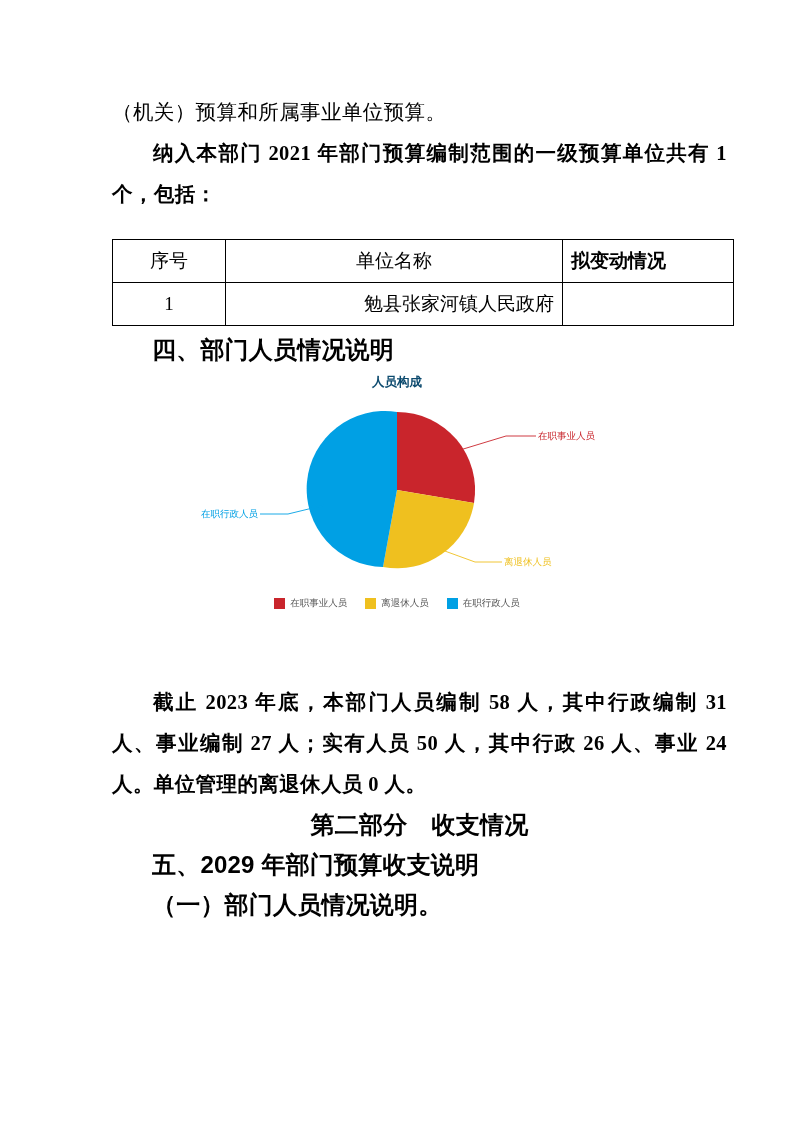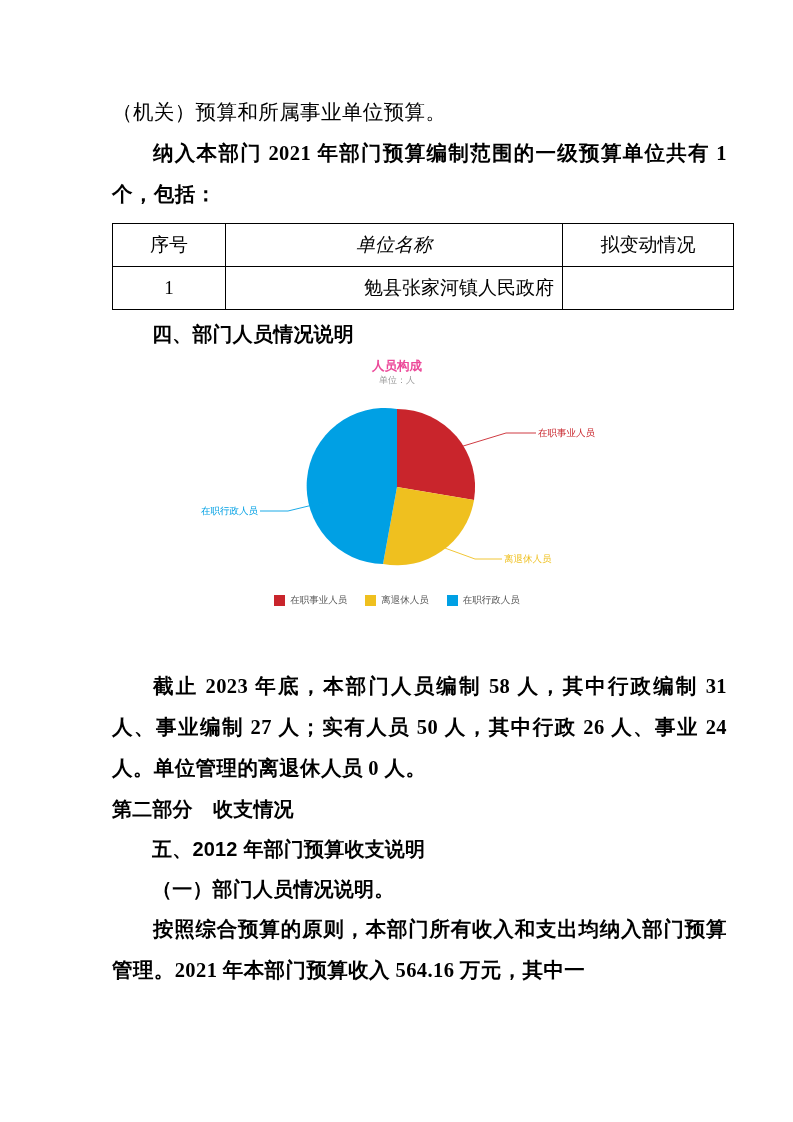--- a/index.html
+++ b/index.html
@@ -28,62 +28,63 @@
     text-align: justify;
     margin: 0;
   }
   .indent {
     text-indent: 41px;
     font-weight: bold;
   }
   .heading {
     font-family: "Liberation Sans", "DejaVu Sans", sans-serif;
     font-weight: bold;
-    font-size: 20px;
+    font-size: 24px;
     line-height: 40px;
     margin: 0;
     letter-spacing: 0.2px;
   }
   .heading-indent {
     text-indent: 40px;
   }
   .heading-center {
+    text-align: center;
     text-indent: 0;
   }
   table.unit-table {
     border-collapse: collapse;
     width: 570px;
-    margin: 8px 0 4px 0;
+    margin: 24px 0 4px 0;
     table-layout: fixed;
   }
   table.unit-table td {
     border: 1px solid #000000;
     height: 42px;
     font-size: 19px;
     padding: 0 8px;
     vertical-align: middle;
   }
   .col-no { width: 96px; text-align: center; }
   .col-name { width: 320px; text-align: right; padding-left: 18px; }
-  .col-chg { width: 154px; text-align: center; }
-  .th-name { text-align: center !important; padding-left: 8px !important; font-style: italic; }
+  .col-chg { width: 154px; text-align: left; font-weight: bold; }
+  .th-name { text-align: center !important; padding-left: 8px !important; }
 
   
   .chart-block {
     width: 570px;
     margin: 4px 0 2px 0;
     position: relative;
     height: 280px;
   }
   .chart-title {
     text-align: center;
     font-family: "Liberation Sans", "DejaVu Sans", sans-serif;
     font-weight: bold;
     font-size: 12.5px;
-    color: #ec4899;
+    color: #0c4a6e;
     line-height: 16px;
   }
   .chart-subtitle {
     text-align: center;
     font-family: "Liberation Sans", "DejaVu Sans", sans-serif;
     font-size: 9px;
     color: #999999;
     line-height: 13px;
   }
   .chart-canvas {
@@ -134,21 +135,20 @@
       <td class="col-name">勉县张家河镇人民政府</td>
       <td class="col-chg"></td>
     </tr>
   </tbody>
     </table>
 
   <p class="heading heading-indent">四、部门人员情况说明</p>
 
   <div class="chart-block">
     <div class="chart-title">人员构成</div>
-    <div class="chart-subtitle">单位：人</div>
     <div class="chart-canvas">
       <svg width="570" height="205" viewBox="0 0 570 205" xmlns="http://www.w3.org/2000/svg">
 
         <path d="M 285 100 L 285 22 A 78 78 0 0 1 362 113 Z" fill="#C9252C"></path>
 
         <path d="M 285 100 L 362 113 A 78 78 0 0 1 271 177 Z" fill="#EFC01F"></path>
 
         <path d="M 285 100 L 271 177 A 78 78 0 1 1 285 22 Z" fill="#00A0E4"></path>
 
         <polyline points="348,60 394,46 424,46" fill="none" stroke="#C9252C" stroke-width="0.9"></polyline>
@@ -175,19 +175,18 @@
       </span>
     </div>
   </div>
 
   <div class="gap-md"></div>
 
   <p class="para indent">截止 2023 年底，本部门人员编制 58 人，其中行政编制 31 人、事业编制 27 人；实有人员 50 人，其中行政 26 人、事业 24 人。单位管理的离退休人员 0 人。</p>
 
   <p class="heading heading-center">第二部分　收支情况</p>
 
-  <p class="heading heading-indent">五、2012 年部门预算收支说明</p>
+  <p class="heading heading-indent">五、2029 年部门预算收支说明</p>
 
   <p class="heading heading-indent">（一）部门人员情况说明。</p>
 
-  <p class="para indent">按照综合预算的原则，本部门所有收入和支出均纳入部门预算管理。2021 年本部门预算收入 564.16 万元，其中一</p>
 
 </div>
 
 </body></html>

